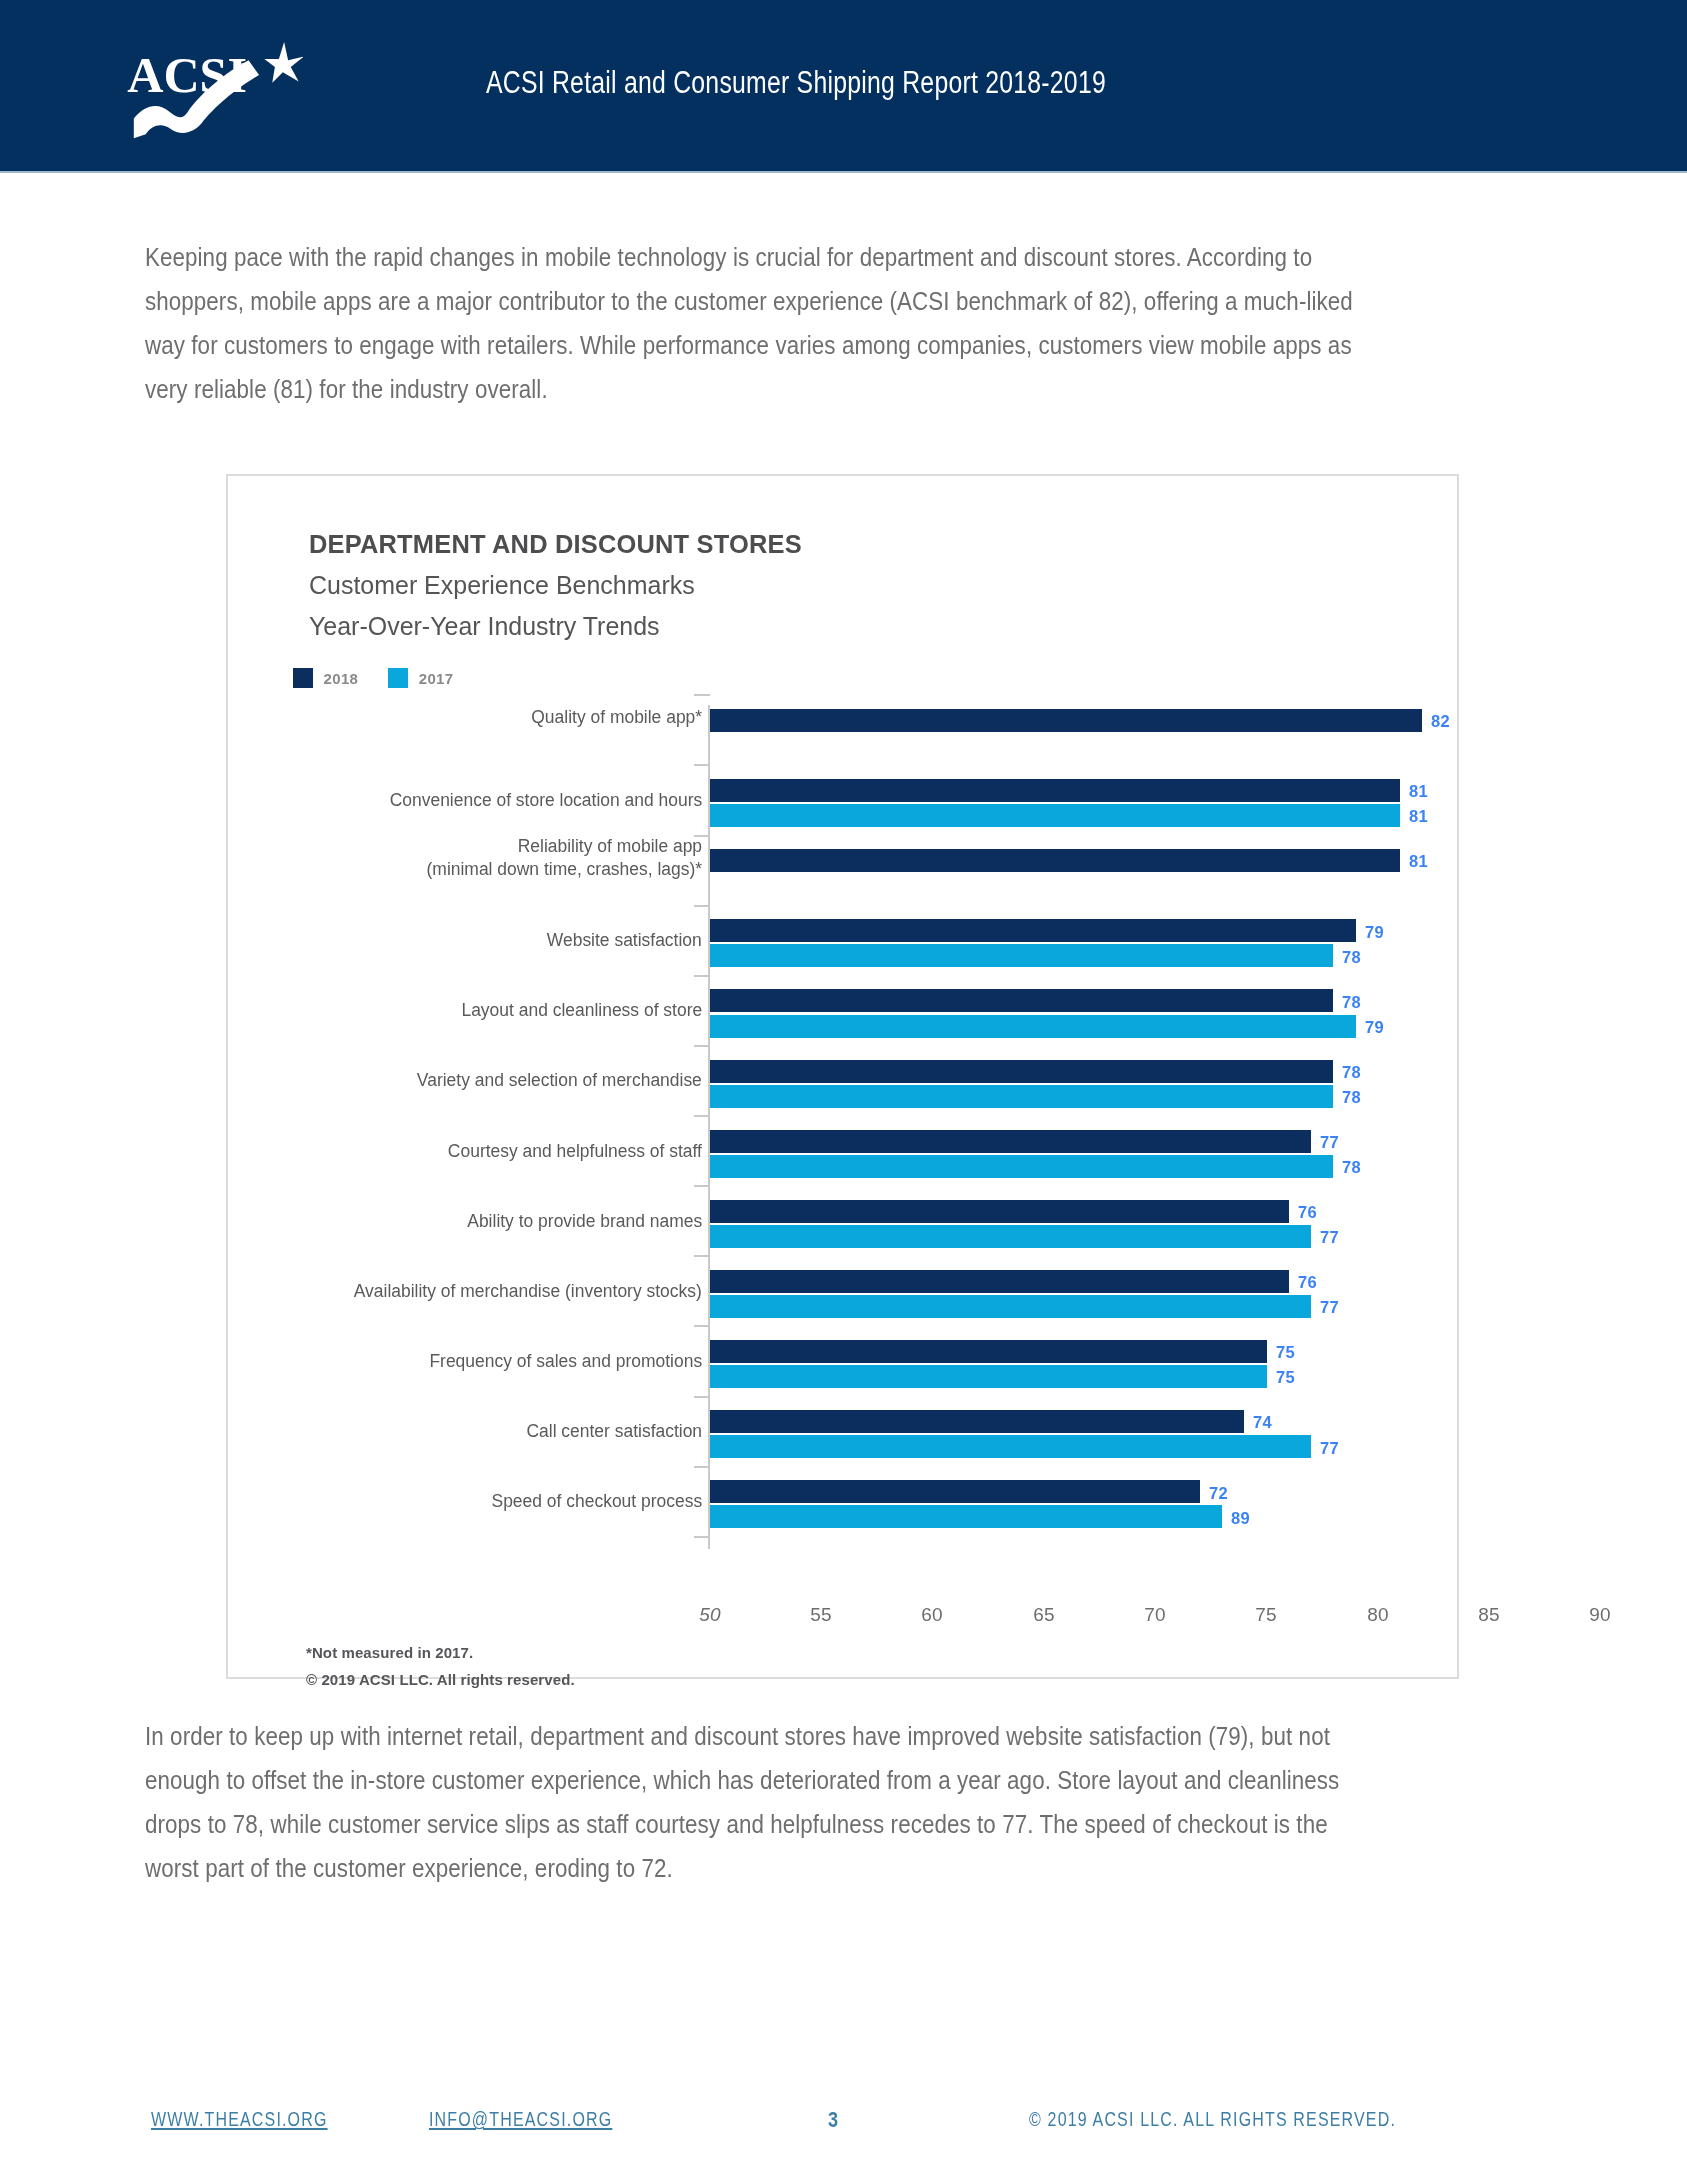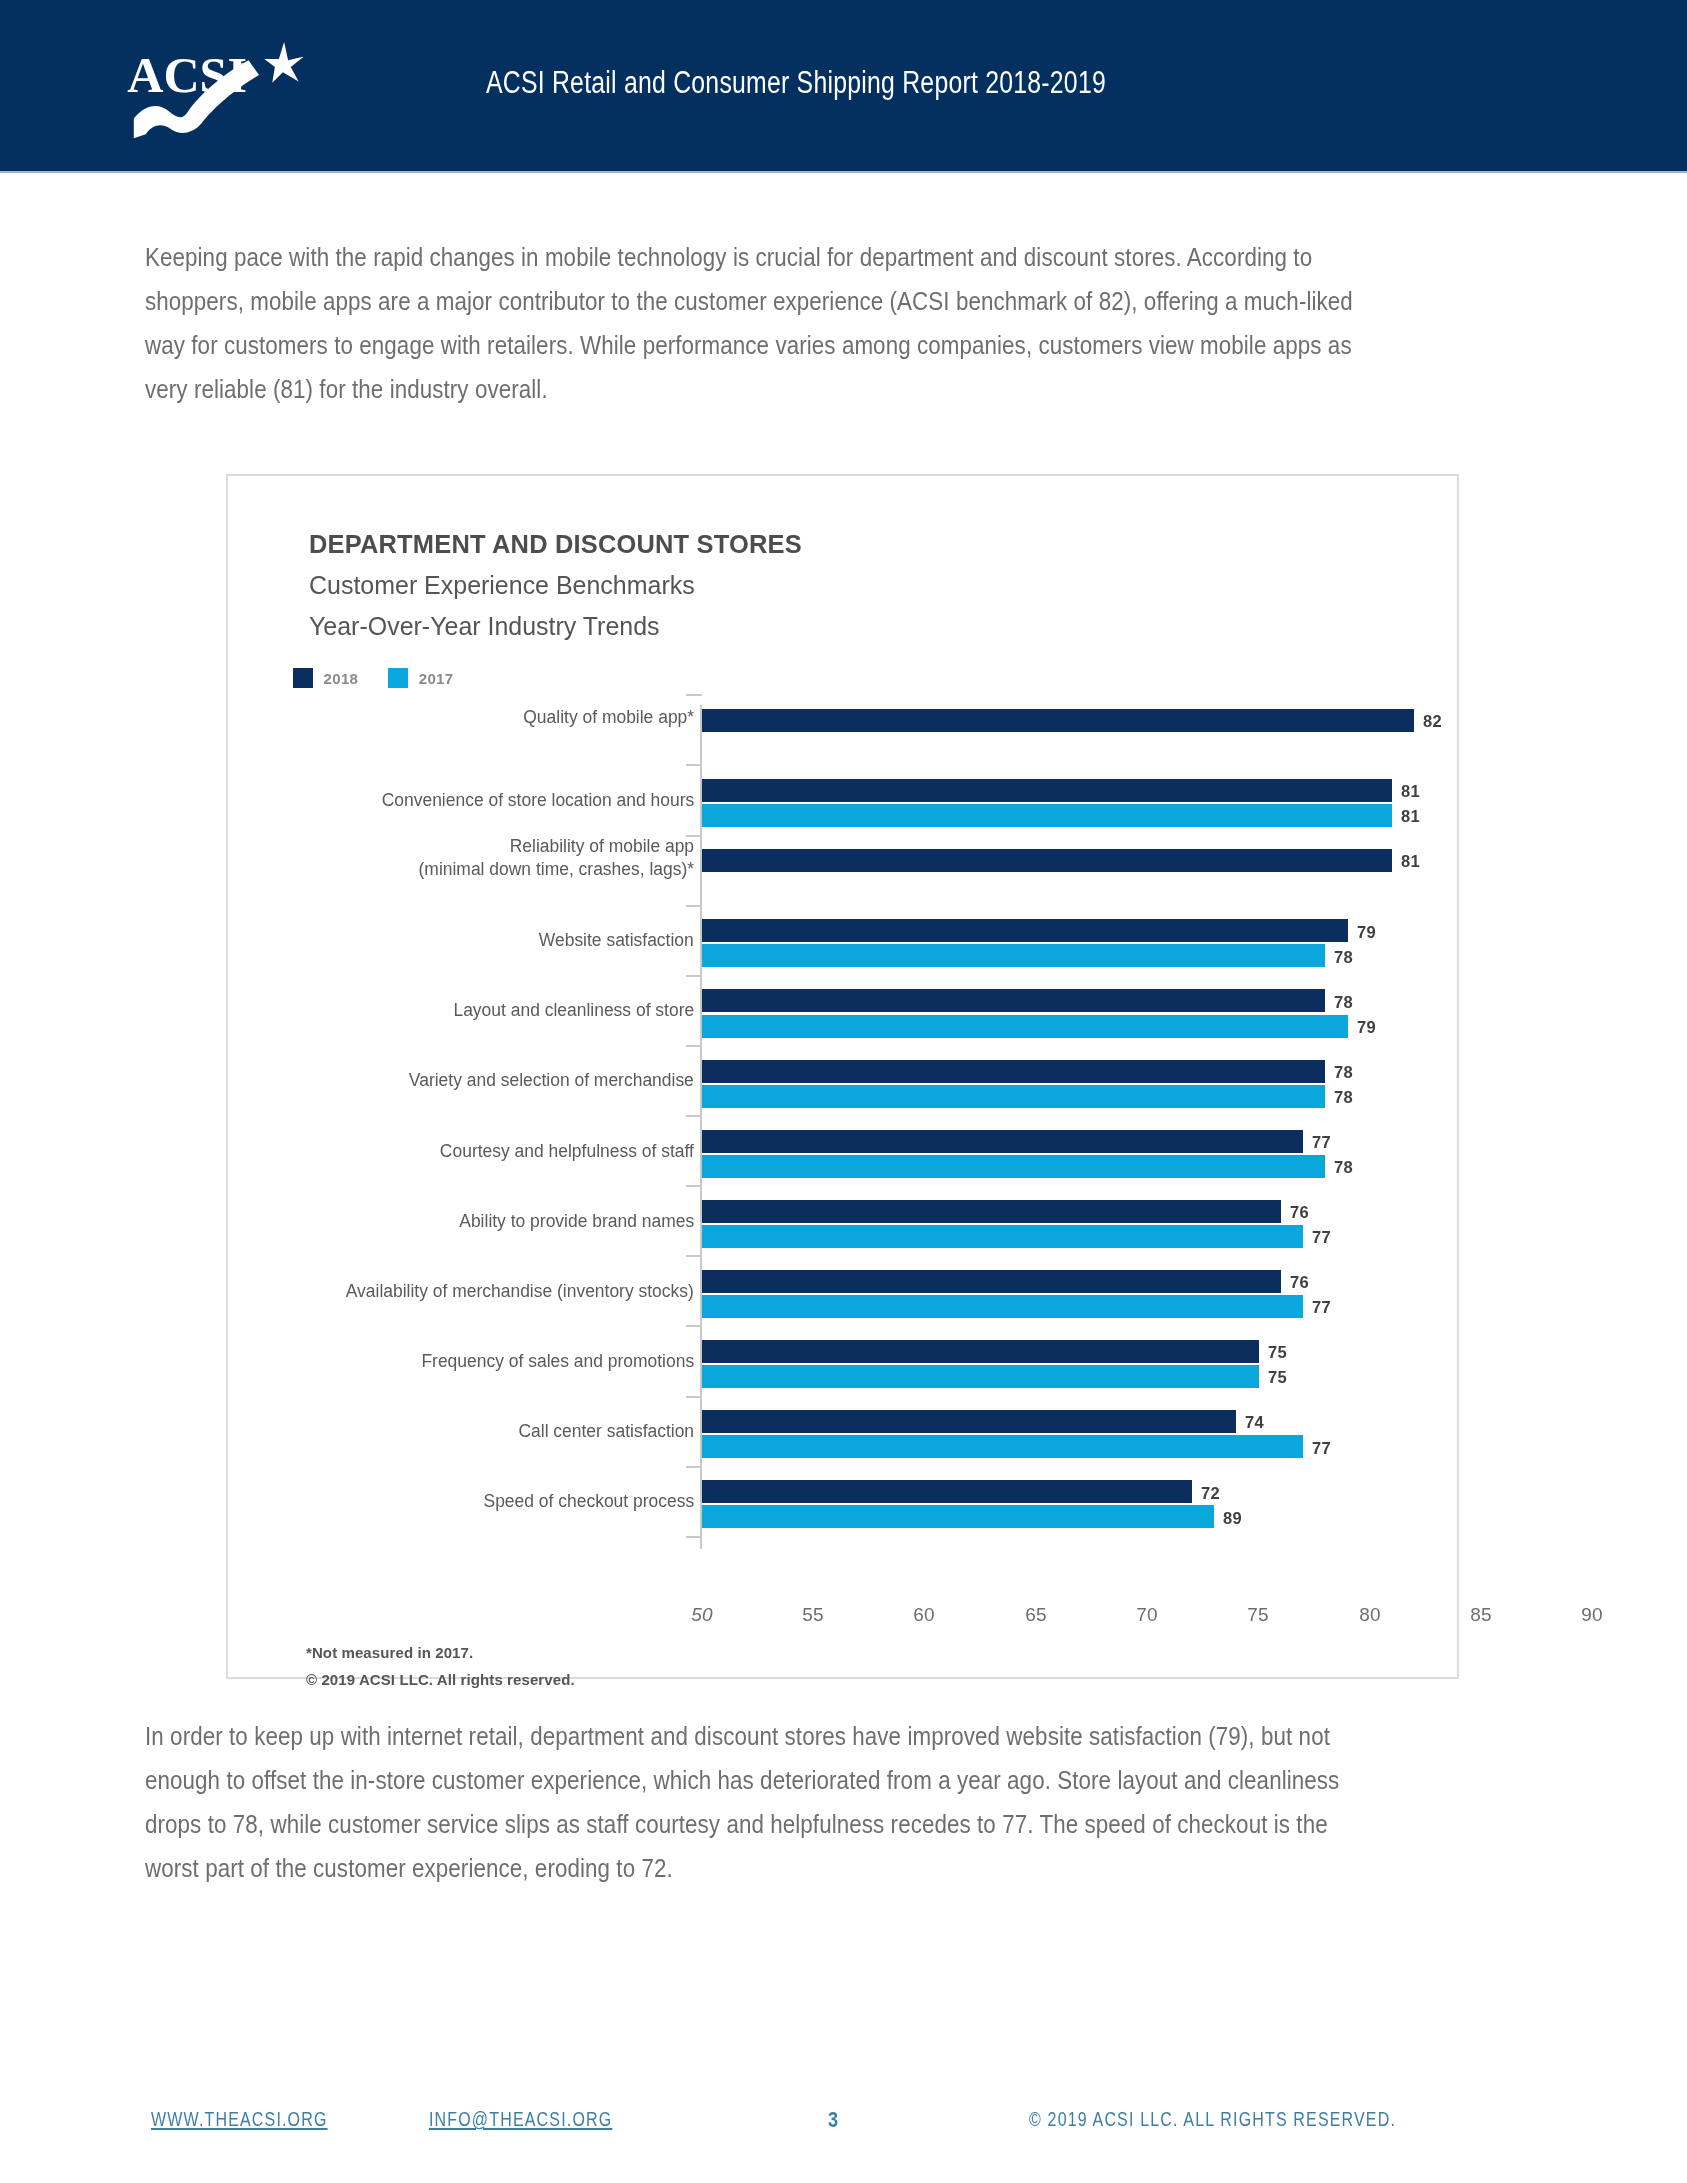--- a/index.html
+++ b/index.html
@@ -90,21 +90,21 @@
   .legend-item{ display:flex; align-items:center; margin-right:30px; }
   .legend-swatch{ width:20px; height:20px; display:block; }
   .legend-label{
     margin-left:10.6px; color:#8a8a8d;
     font-size:15px; font-weight:bold; letter-spacing:0.3px;
   }
 
   
   #plot{
     position:absolute;
-    left:0; top:0; width:100%; height:100%;padding-left:14px;
+    left:8px; top:0; width:100%; height:100%;padding-left:14px;
   }
   #axis-line{
     position:absolute;
     left:472px; top:229px;
     width:2px; height:860px;
     background:#c9c9c9;
   }
   .tickmark{
     position:absolute; left:458px;
     width:16px; height:2px; background:#c9c9c9;
@@ -122,21 +122,21 @@
   }
   .bar{
     position:absolute;
     left:474px;
     height:22.5px;
   }
   .bar.y2018{ background:#0b2e5e; }
   .bar.y2017{ background:#0aa7dc; }
   .bar-value{
     position:absolute;
-    color:#404040;
+    color:#3b82f6;
     font-size:16.5px;
     font-weight:bold;
     letter-spacing:0.3px;
   }
   .xtick-label{
     position:absolute;
     top:1128px;
     color:#6d6d70;
     font-size:19px;
     text-align:center;

